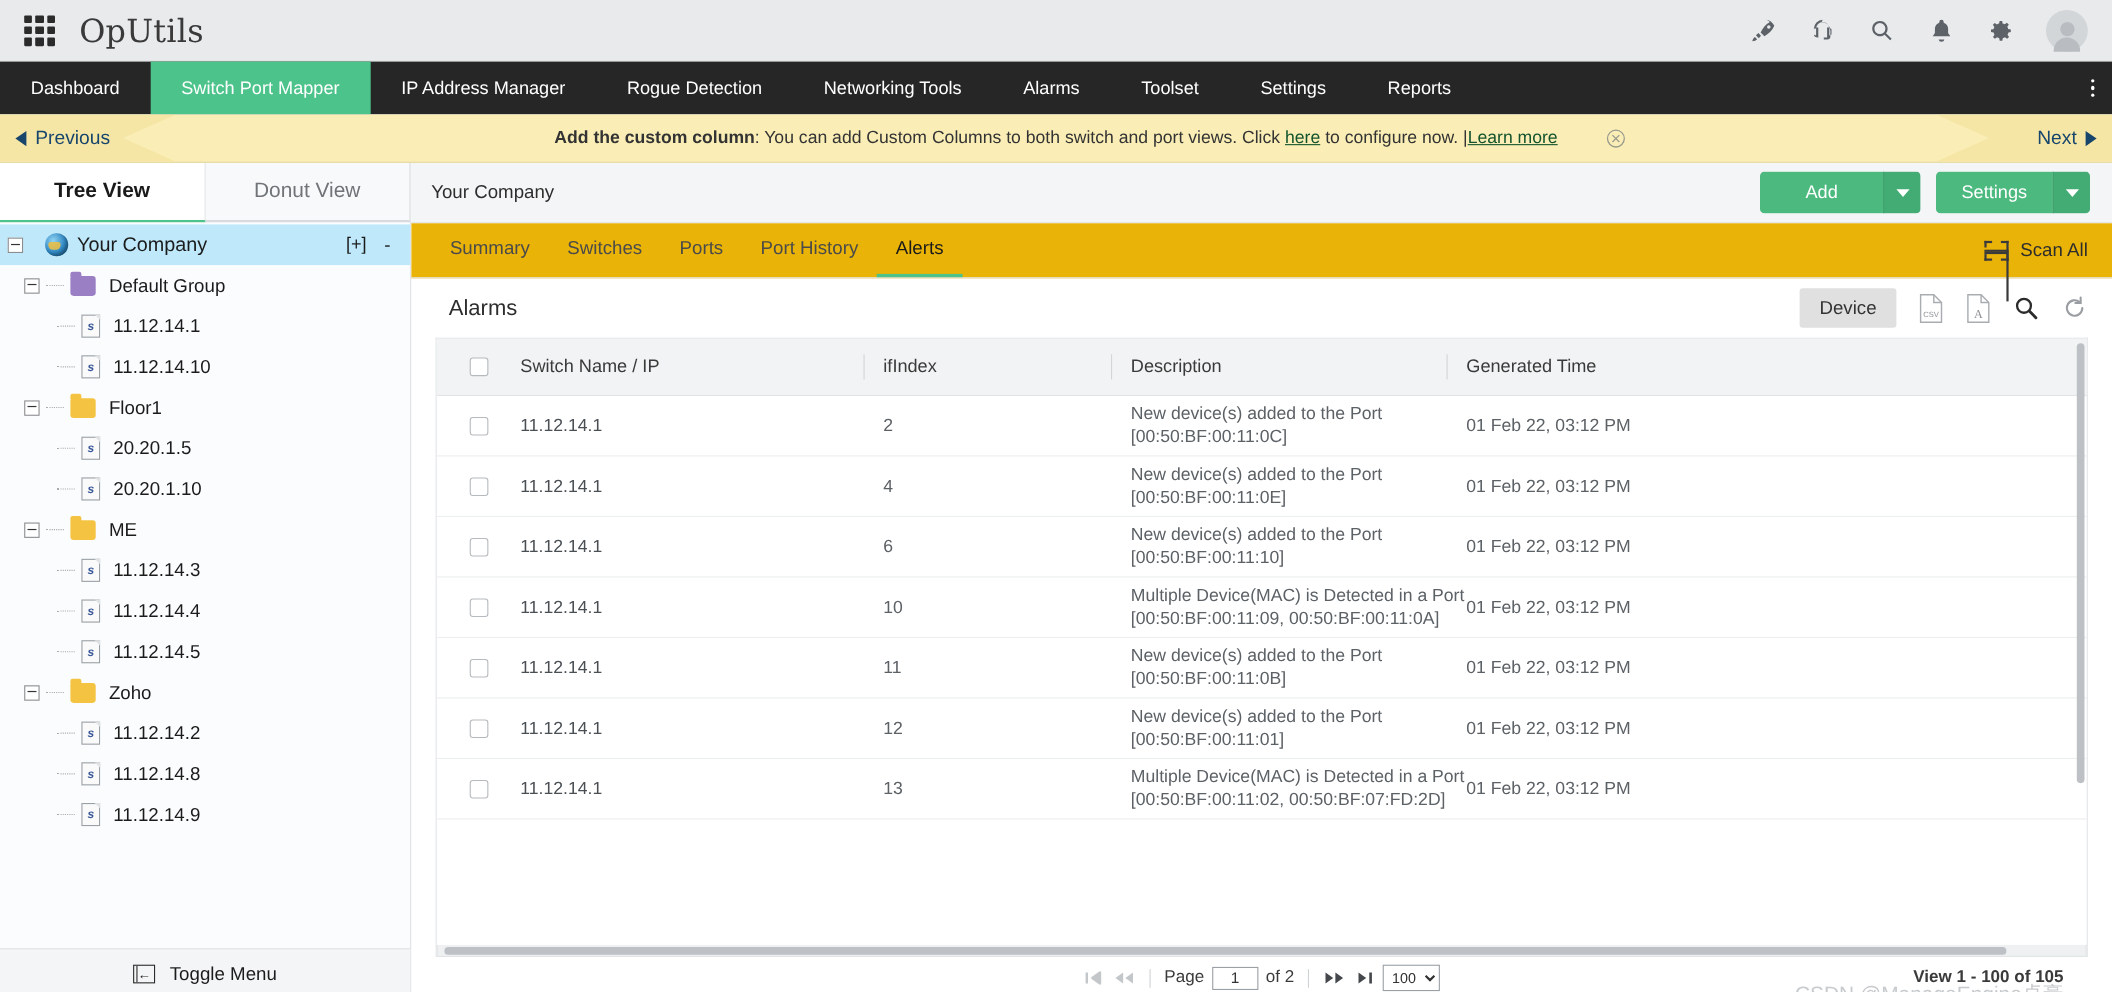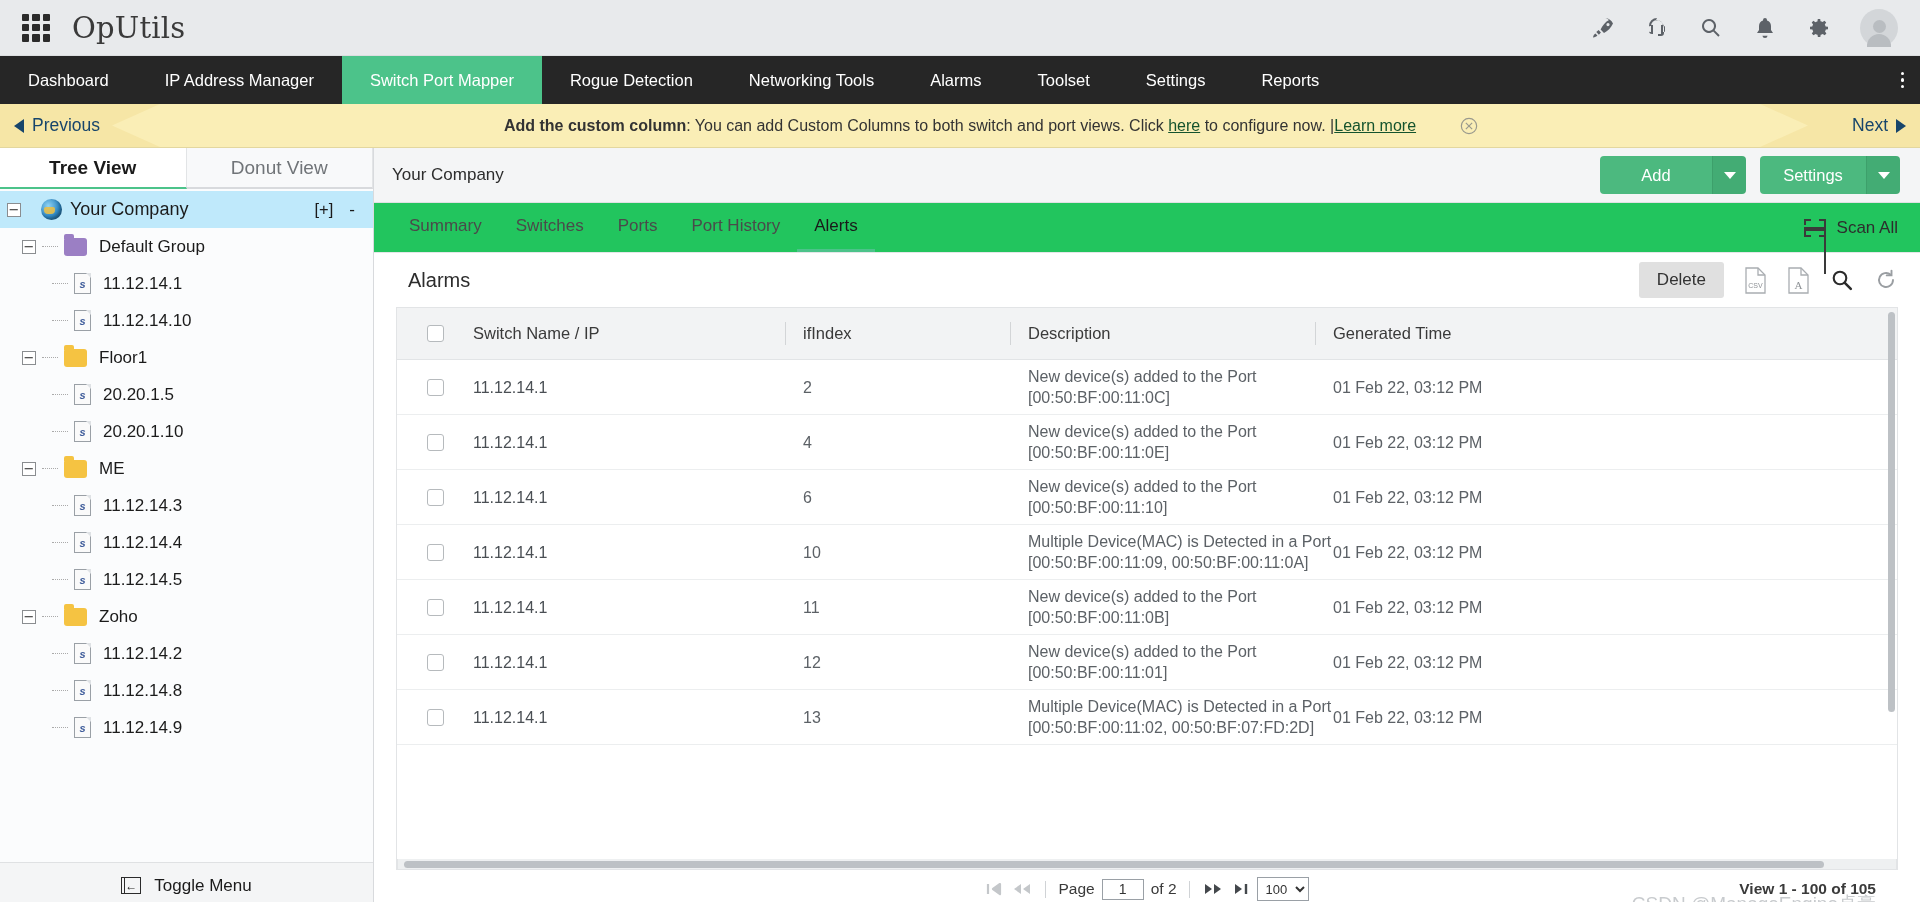--- a/index.html
+++ b/index.html
@@ -65,21 +65,21 @@
   .banner-close { position: absolute; left: 1460px; z-index: 4; cursor: pointer;
     width: 18px; height: 18px; }
   .banner-close svg { width: 18px; height: 18px; }
 
   
   .body-wrap { display: flex; height: 760px; }
 
   
   .sidebar { width: 374px; border-right: 1px solid #d8dadd; background: #fbfcfd;
     display: flex; flex-direction: column; }
-  .view-tabs { height: 41px; display: flex; background: #f8f9fa; }
+  .view-tabs { height: 54px; display: flex; background: #f8f9fa; }
   .view-tab { flex: 1; display: flex; align-items: center; justify-content: center;
     font-size: 19px; color: #707478; cursor: pointer; border-bottom: 2px solid #d8dadd;
     border-right: 1px solid #e2e4e6; }
   .view-tab.active { color: #1a1a1a; font-weight: bold; background: #fff;
     border-bottom: 2px solid #4cc38a; }
   .tree { flex: 1; overflow: hidden; padding-top: 2px; font-size: 17px; }
   .tree-row { display: flex; align-items: center; height: 37px; position: relative;
     cursor: pointer; }
   .tree-row.sel { background: #bfe9fb; }
   .tog { width: 14px; height: 14px; border: 1px solid #8a8d90; background: #fff;
@@ -126,21 +126,21 @@
   .gbtn .lbl { background: #4cb97f; color: #fff; font-size: 16.5px;
     display: flex; align-items: center; justify-content: center; padding: 0 26px; }
   .gbtn .cap { background: #43ac74; width: 34px; display: flex; align-items: center;
     justify-content: center; border-left: 1px solid #3da06b; }
   .caret { width: 0; height: 0; border-left: 6px solid transparent;
     border-right: 6px solid transparent; border-top: 7px solid #fff; }
   .btn-add .lbl { width: 112px; }
   .btn-settings .lbl { width: 106px; }
 
   .tabbar { height: 50px; display: flex; align-items: center; padding-left: 18px;
-    border-bottom: 1px solid #e4e6e8; background: #22c55e; }
+    border-bottom: 1px solid #e4e6e8; background: #eab308; }
   .tab { font-size: 17px; color: #4a4a4a; padding: 0 17px; height: 100%;
     display: flex; align-items: center; cursor: pointer; border-bottom: 3px solid transparent; }
   .tab.active { color: #1a1a1a; border-bottom-color: #4cc38a; }
   .scan-all { margin-left: auto; display: flex; align-items: center; gap: 11px;
     padding-right: 22px; font-size: 17px; color: #2d2d2d; cursor: pointer; }
   .scan-ico { width: 22px; height: 18px; position: relative; }
   .scan-ico span { position: absolute; width: 7px; height: 6px; border: 2px solid #3a3a3a; }
   .scan-ico .tl { top: 0; left: 0; border-right: none; border-bottom: none; }
   .scan-ico .tr { top: 0; right: 0; border-left: none; border-bottom: none; }
   .scan-ico .bl { bottom: 0; left: 0; border-right: none; border-top: none; }
@@ -251,22 +251,22 @@
       <div class="avatar">
         <div class="head"></div>
           <div class="body"></div>
       </div>
     </div>
   </div>
 </div>
 
 <div class="navbar">
   <div class="nav-item">Dashboard</div>
+  <div class="nav-item active">Switch Port Mapper</div>
   <div class="nav-item">IP Address Manager</div>
-  <div class="nav-item active">Switch Port Mapper</div>
   <div class="nav-item">Rogue Detection</div>
   <div class="nav-item">Networking Tools</div>
   <div class="nav-item">Alarms</div>
   <div class="nav-item">Toolset</div>
   <div class="nav-item">Settings</div>
   <div class="nav-item">Reports</div>
   <div class="nav-kebab">
       <i></i>
       <i></i>
       <i></i>
@@ -433,21 +433,21 @@
             <span class="mid"></span>
         </span>
         <span>Scan All</span>
       </div>
     </div>
 
     <div class="panel">
       <div class="panel-head">
         <div class="panel-title">Alarms</div>
         <div class="panel-tools">
-          <button class="del-btn">Delete</button>
+          <button class="del-btn">Device</button>
           <span class="tool-ico">
             <svg width="23" height="27" viewBox="0 0 23 27">
                 <path d="M2 1h12l7 7v18H2z" fill="#fff" stroke="#a9adb1" stroke-width="1.3"></path>
                 <path d="M14 1v7h7" fill="none" stroke="#a9adb1" stroke-width="1.3"></path>
                 <text x="11.5" y="21" font-size="7" fill="#8d9195" text-anchor="middle" font-family="Liberation Sans">CSV</text>
               </svg>
           </span>
           <span class="tool-ico">
             <svg width="23" height="27" viewBox="0 0 23 27">
                 <path d="M2 1h12l7 7v18H2z" fill="#fff" stroke="#a9adb1" stroke-width="1.3"></path>

